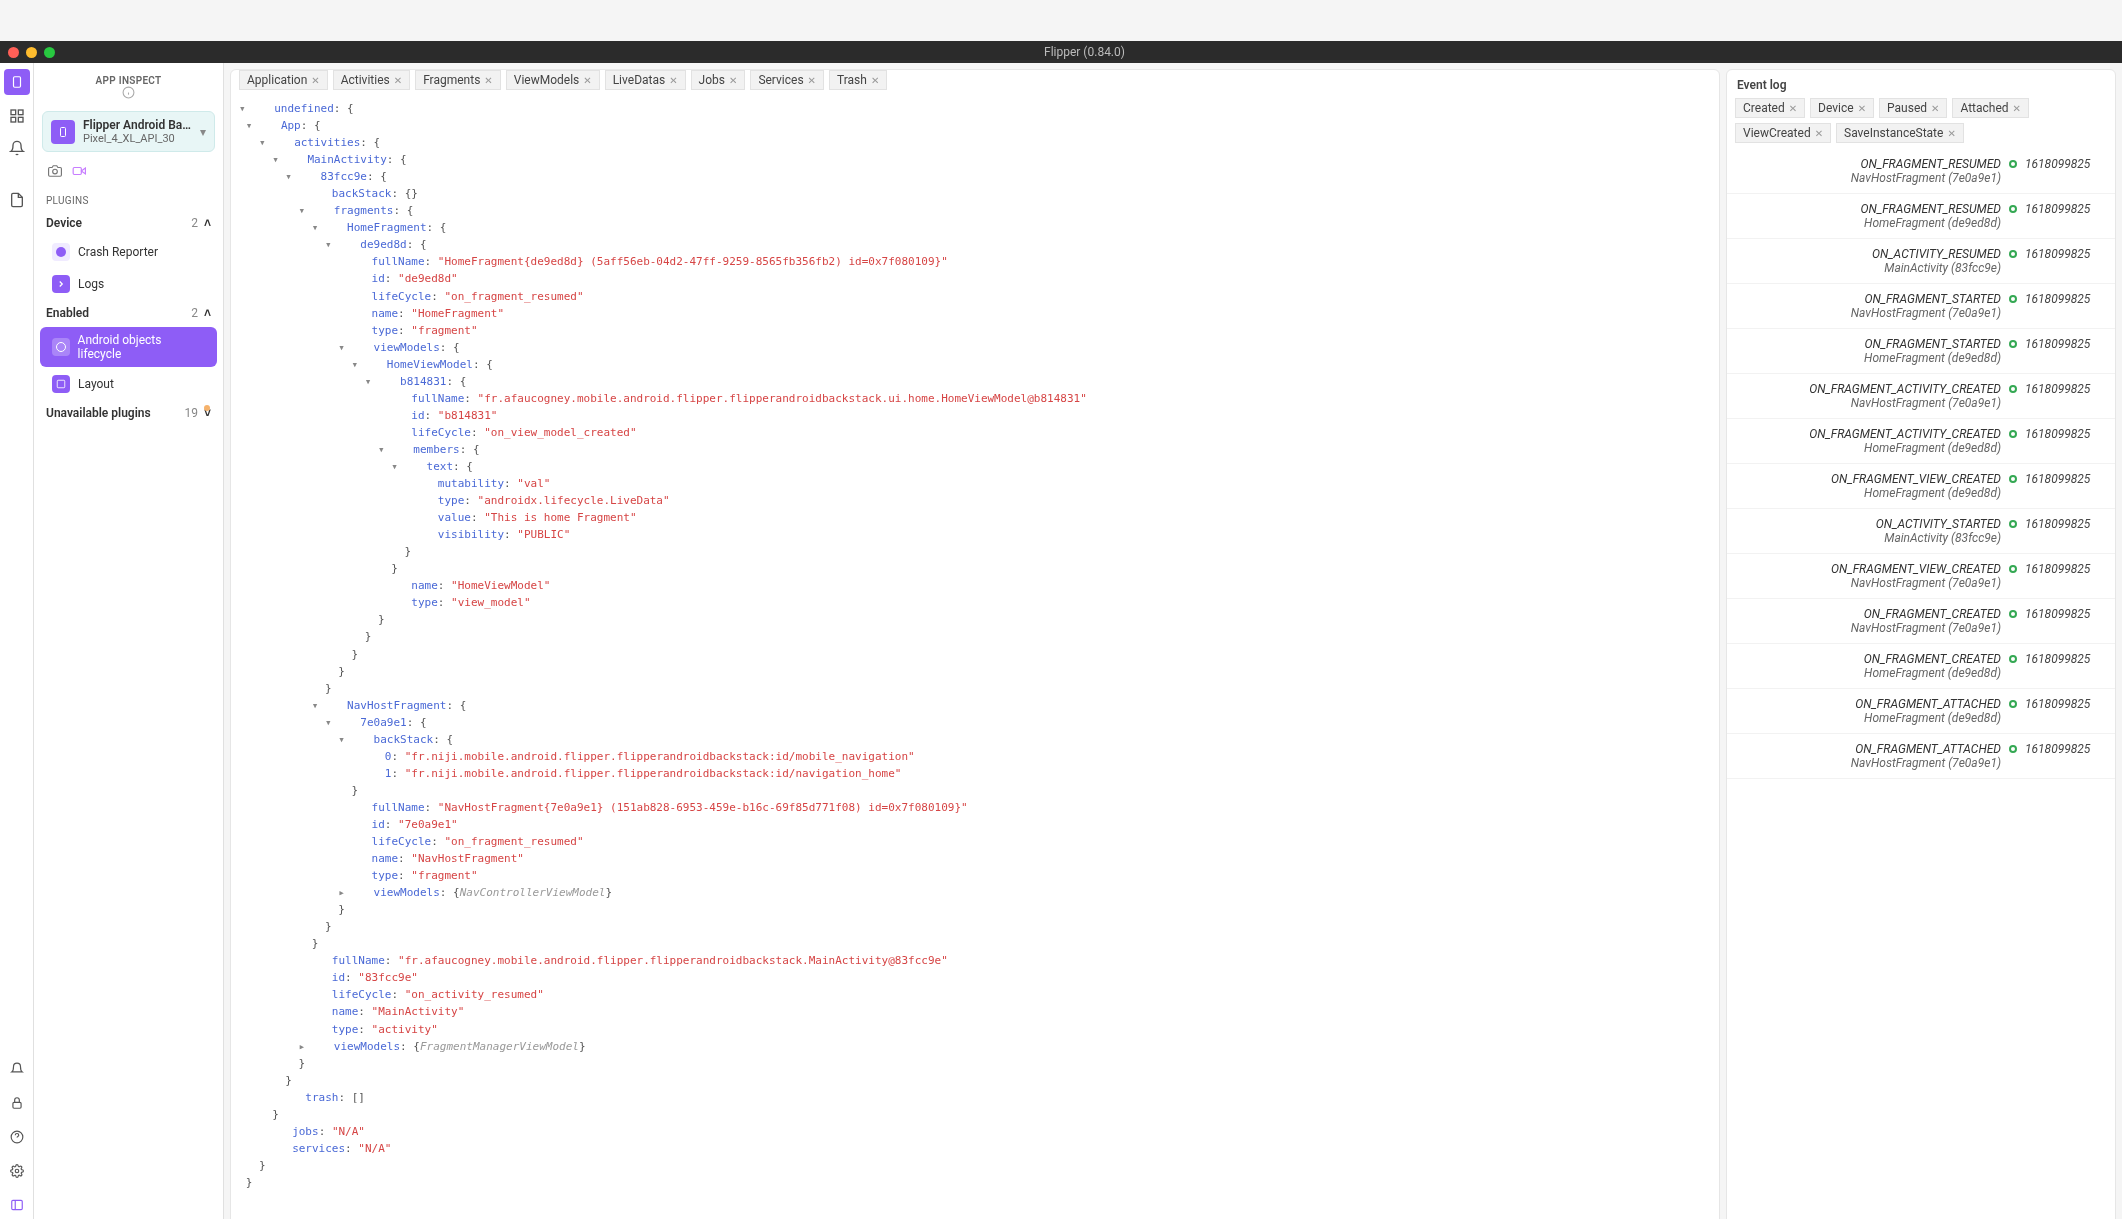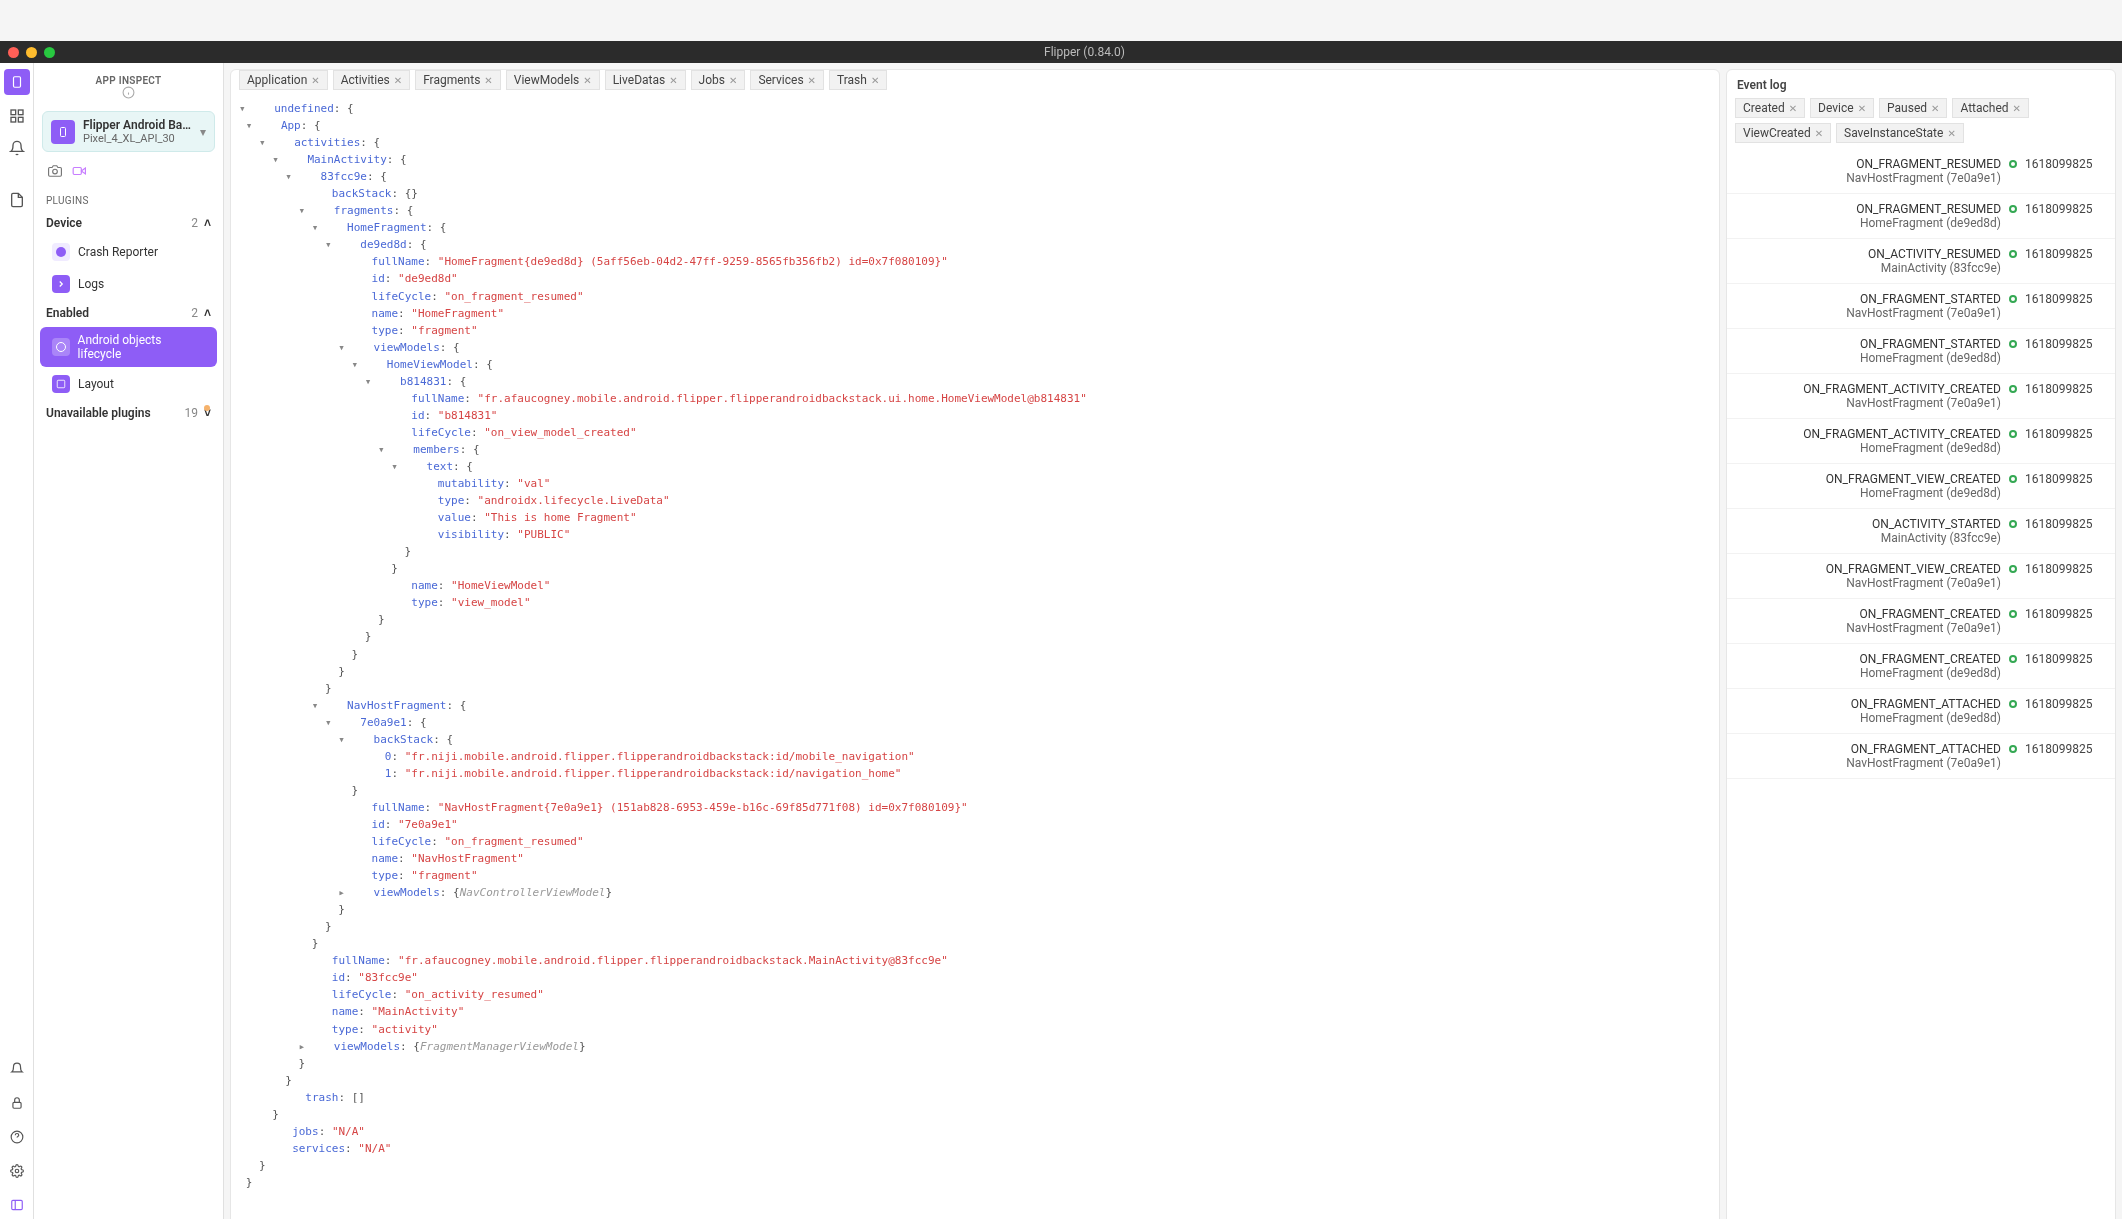--- a/index.html
+++ b/index.html
@@ -59,21 +59,21 @@
   
   .json { font-family: "Menlo", "Consolas", monospace; font-size: 11px; line-height: 1.55; white-space: pre; }
   .json .caret { color: #888; margin-right: 2px; }
   .json .key { color: #4a69d6; margin-left: 20px; }
   .json .str { color: #d64545; }
   .json .punc { color: #555; }
   .json .collapsed { color: #999; font-style: italic; }
   
   
   .events { flex: 1; overflow: auto; }
-  .event-row { display: flex; align-items: flex-start; padding: 8px 10px; border-bottom: 1px solid #f2f2f2; font-size: 12px; gap: 8px; }
+  .event-row { display: flex; align-items: flex-start; padding: 8px 10px; border-bottom: 1px solid #f2f2f2; font-size: 12px; gap: 8px; font-style: italic; }
   .event-left { flex: 1; text-align: right; }
   .event-type { font-weight: 400; color: #333; }
   .event-detail { color: #666; font-size: 12px; }
   .event-dot { width: 8px; height: 8px; border-radius: 50%; border: 2px solid #34a853; flex-shrink: 0; margin-top: 3px; }
   .event-ts { font-size: 12px; color: #444; width: 80px; flex-shrink: 0; text-align: left; }
 </style>
 </head>
 <body>
 
 <div class="titlebar">

